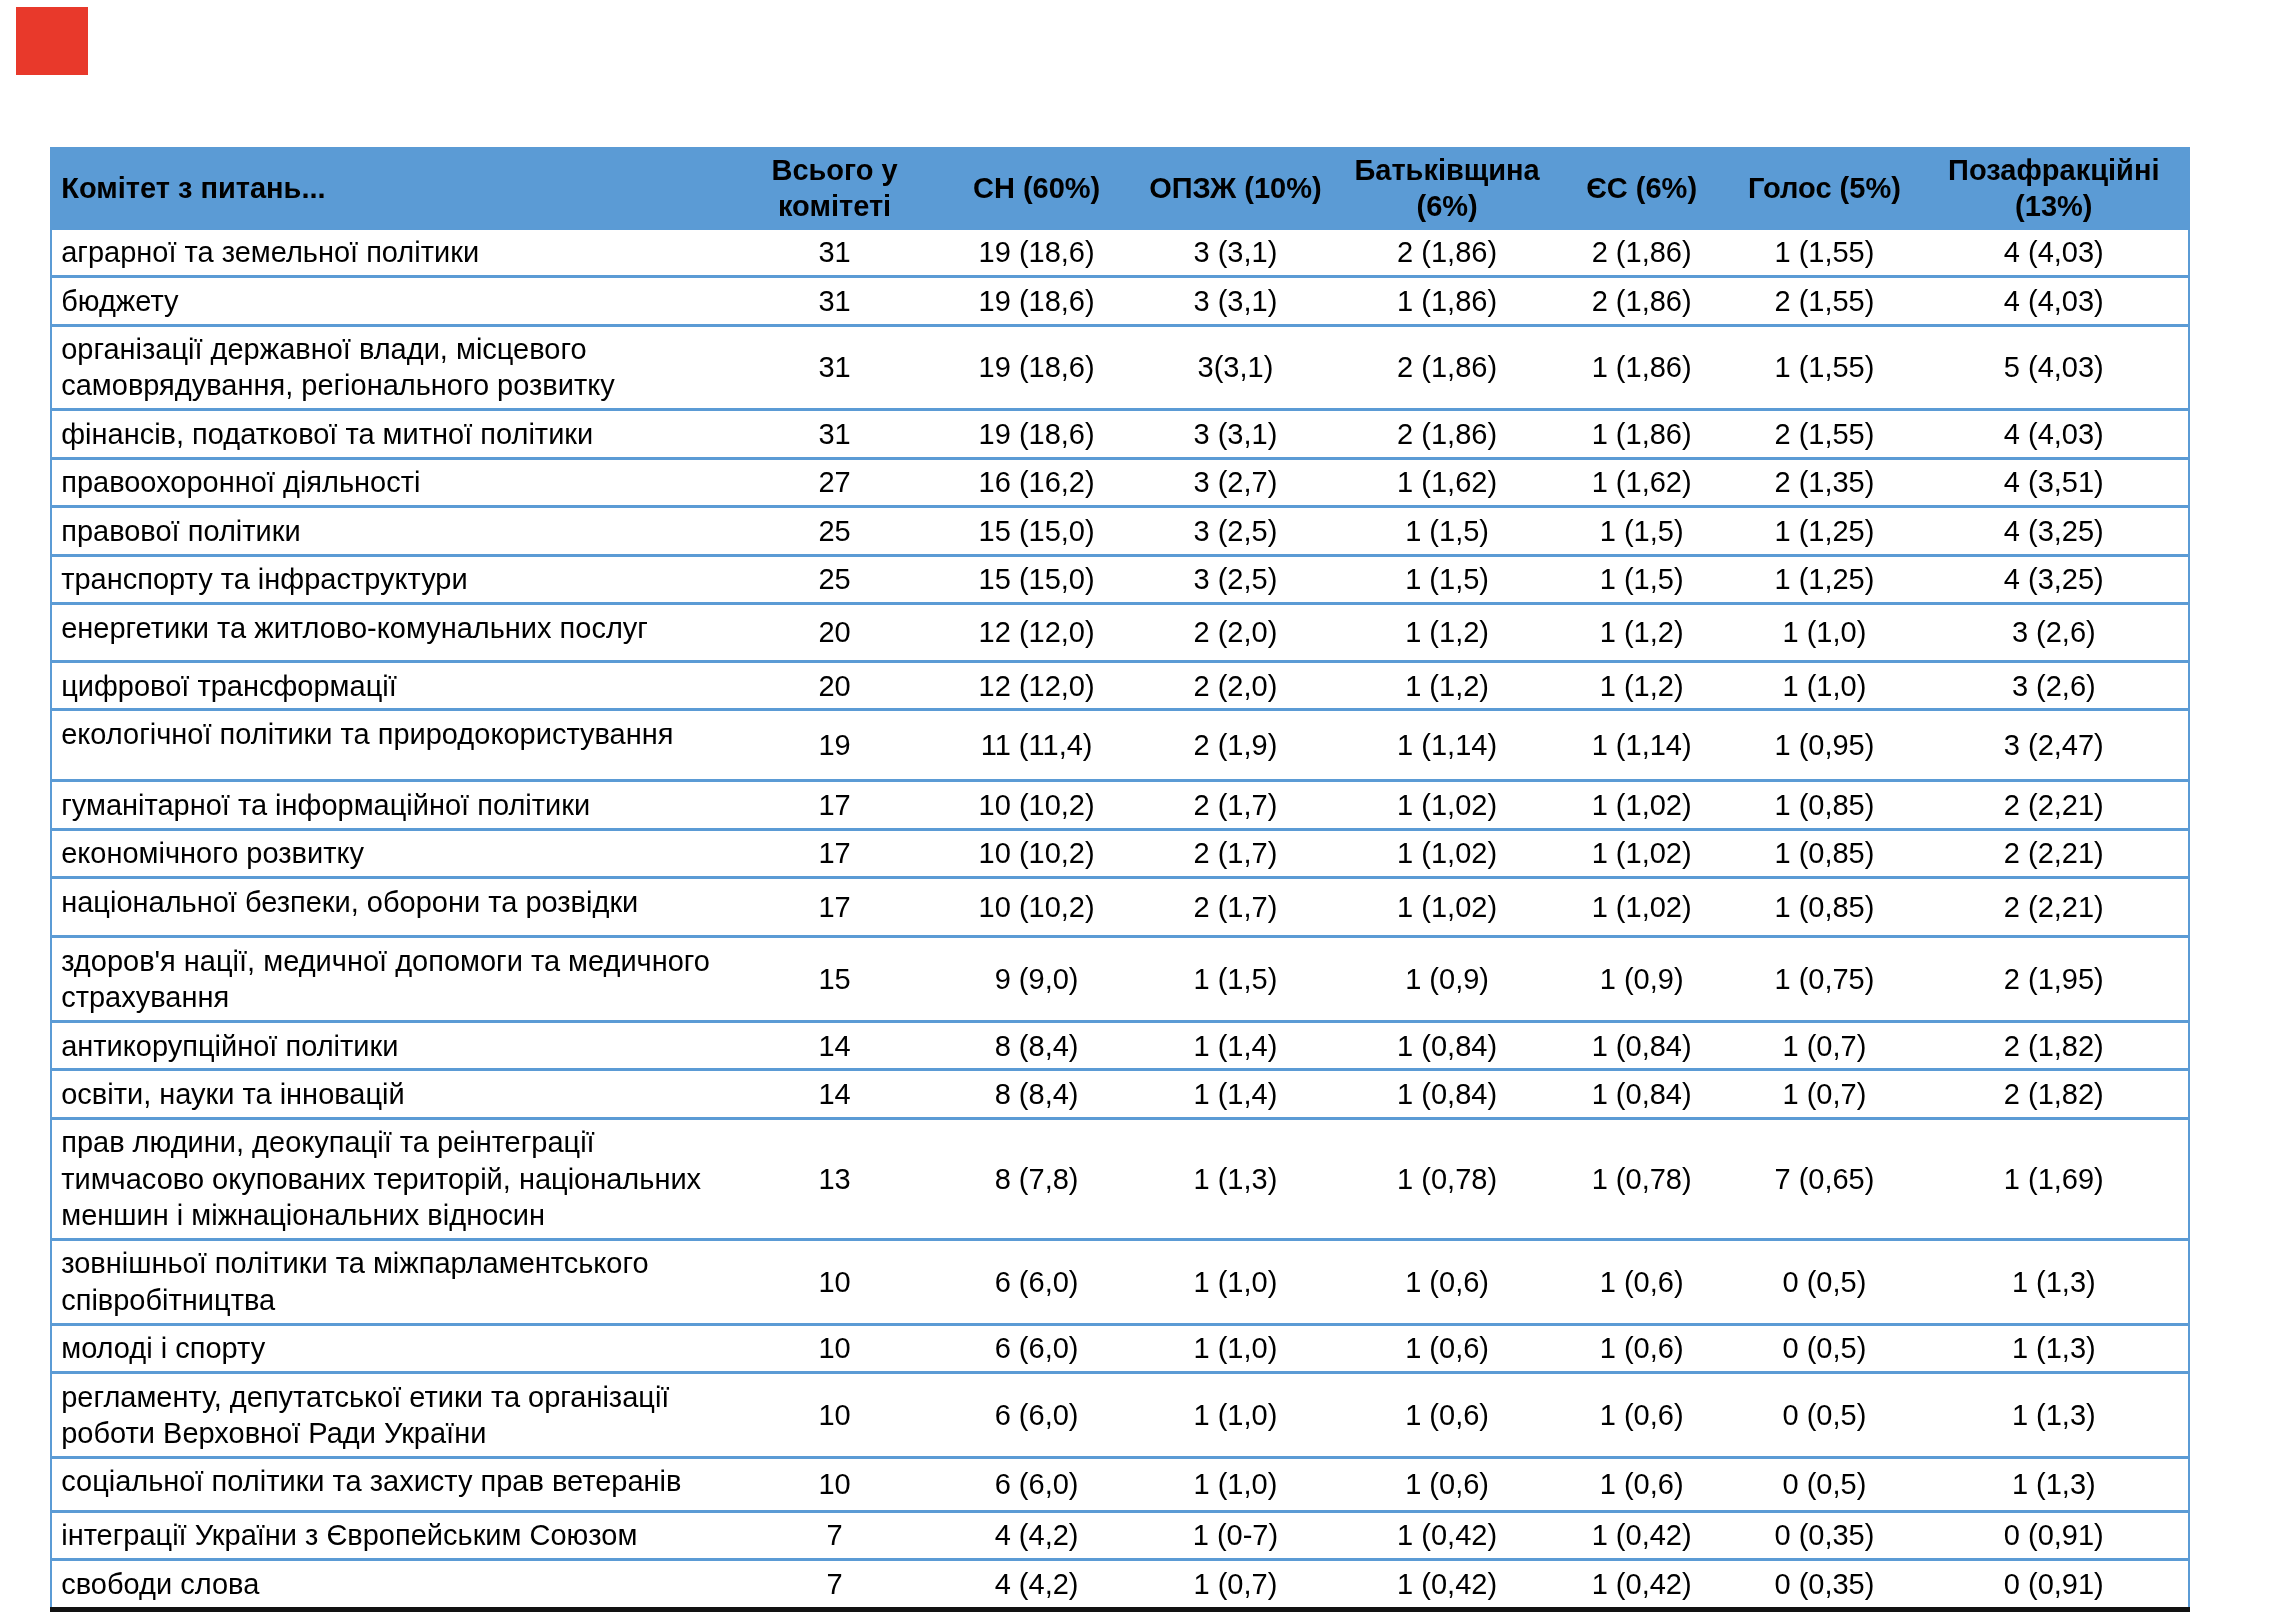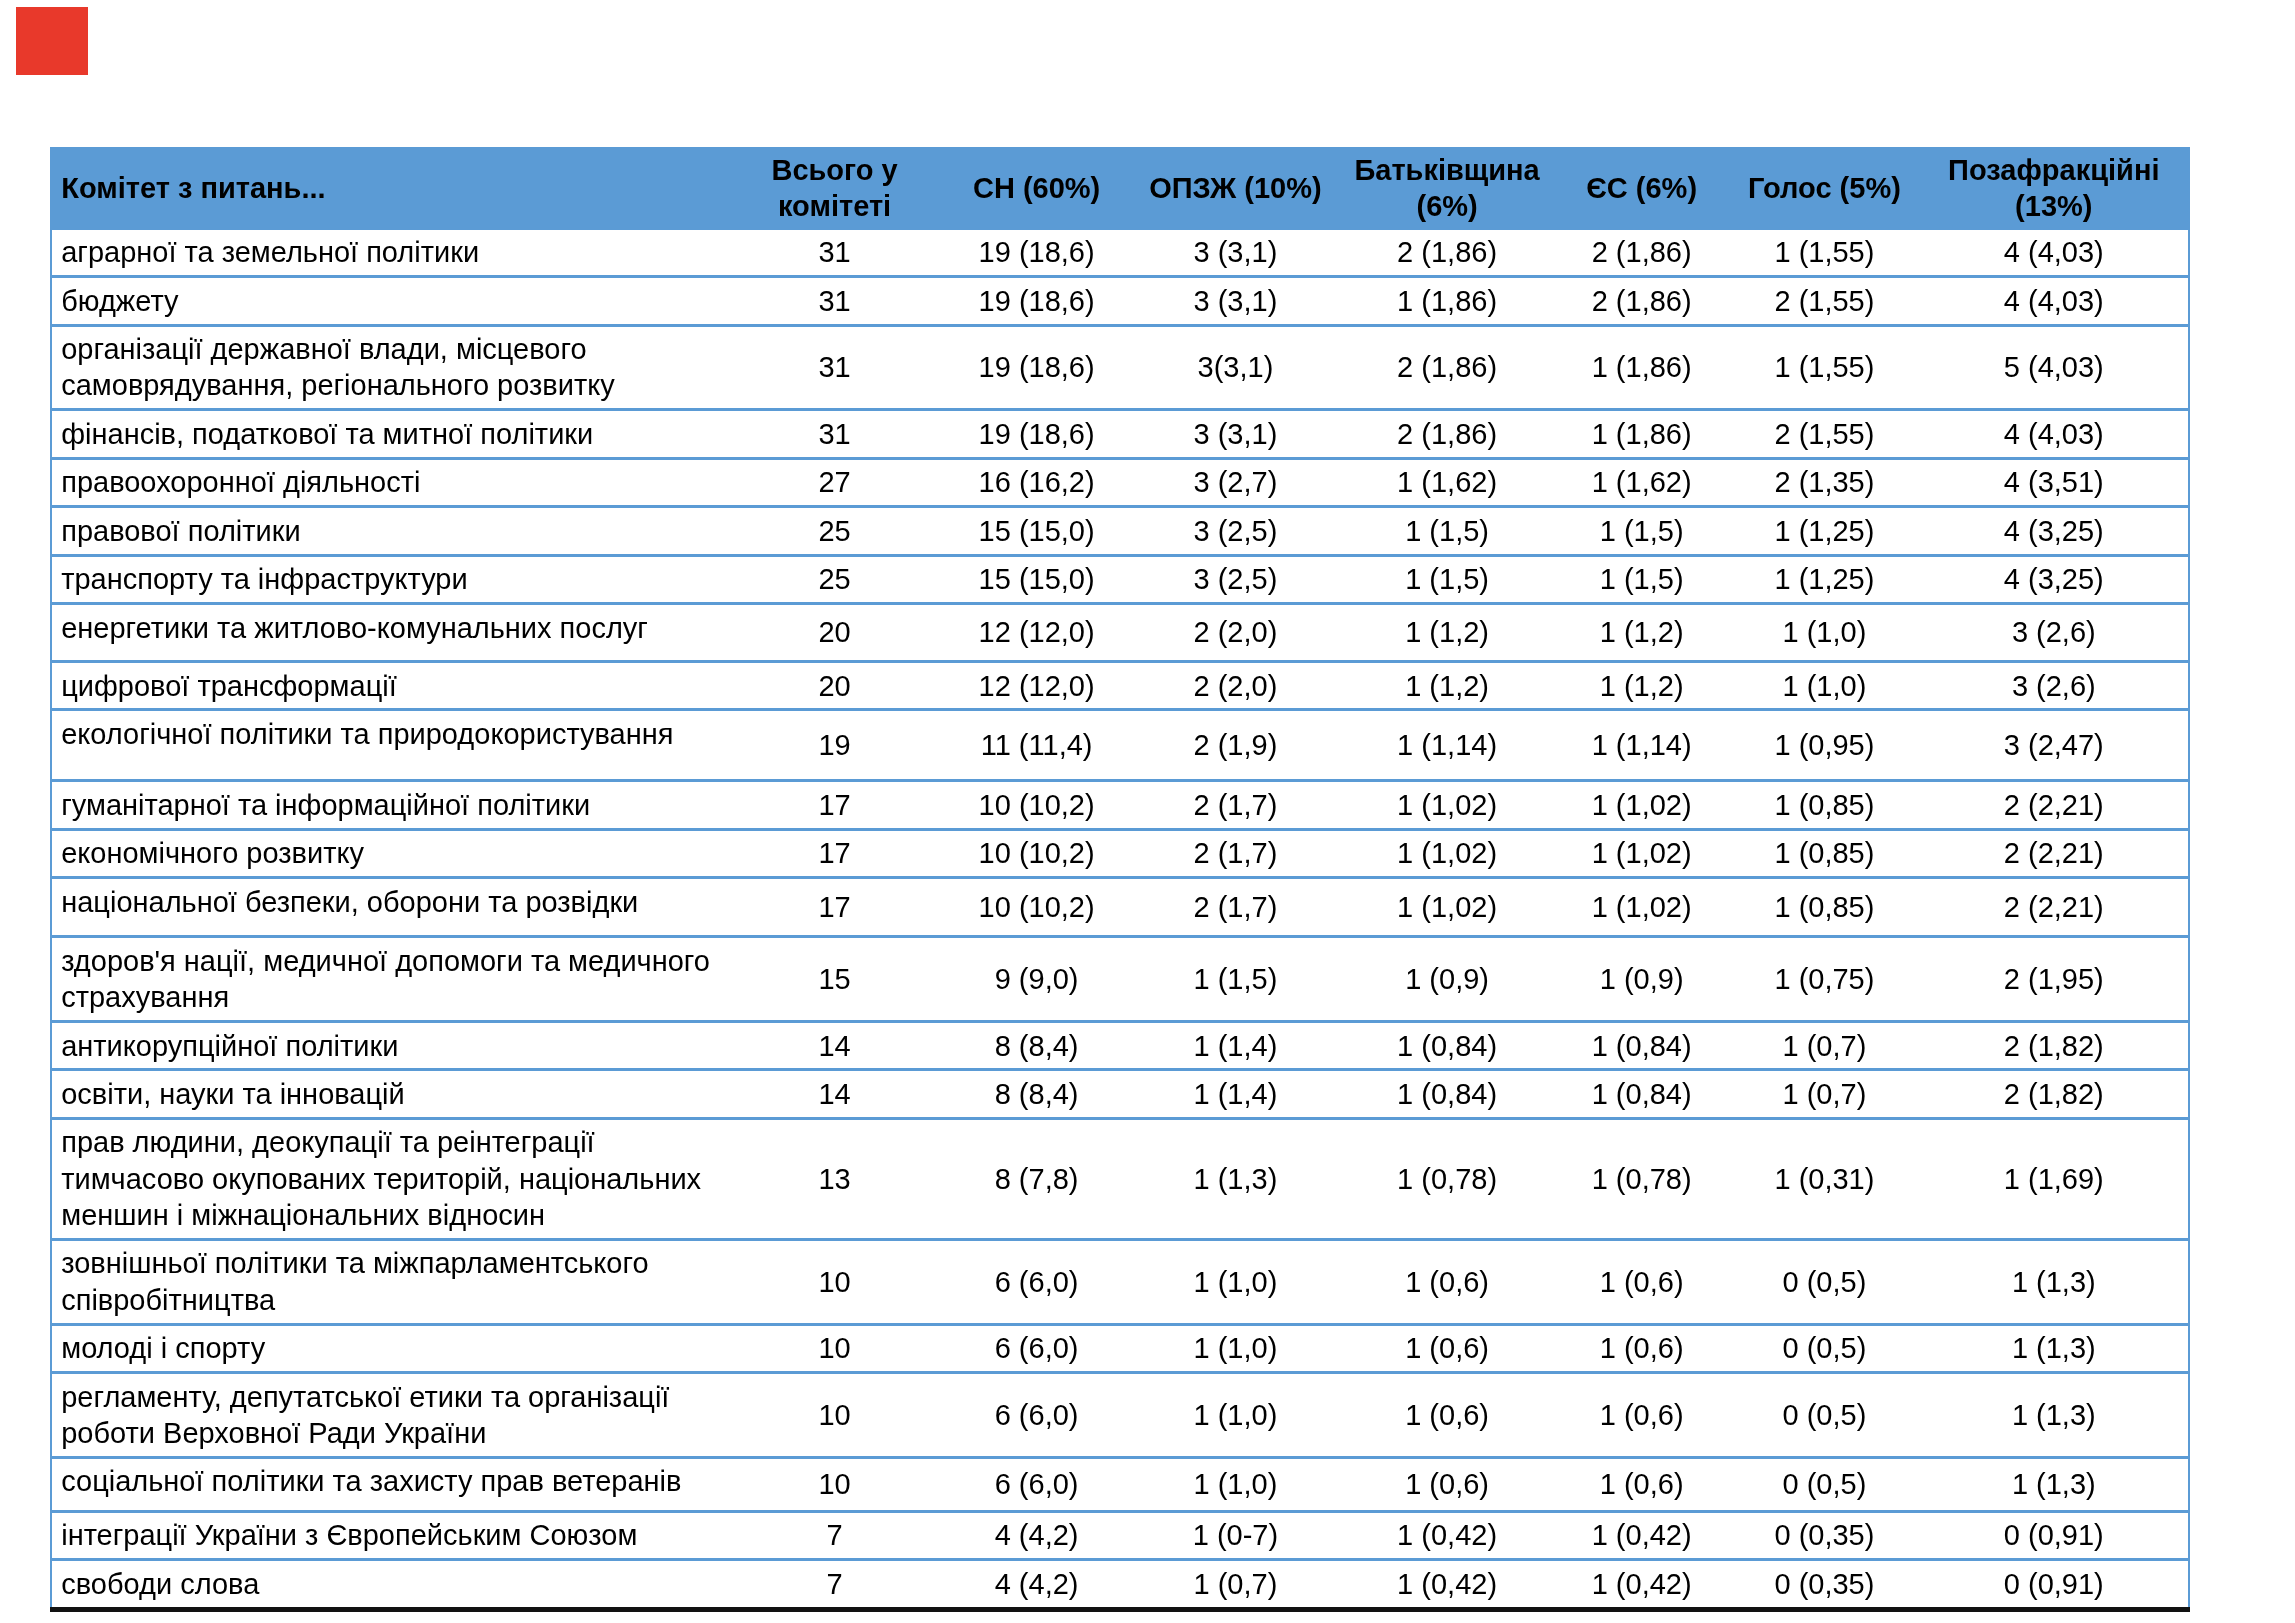--- a/index.html
+++ b/index.html
@@ -268,21 +268,21 @@
             <td>1 (0,7)</td>
             <td>2 (1,82)</td>
           </tr>
           <tr style="height: 117px;">
             <td class="cell-committee">прав людини, деокупації та реінтеграції тимчасово окупованих територій, національних меншин і міжнаціональних відносин</td>
             <td>13</td>
             <td>8 (7,8)</td>
             <td>1 (1,3)</td>
             <td>1 (0,78)</td>
             <td>1 (0,78)</td>
-            <td>1 (0,31)</td>
+            <td>7 (0,65)</td>
             <td>1 (1,69)</td>
           </tr>
           <tr style="height: 70px;">
             <td class="cell-committee">зовнішньої політики та міжпарламентського співробітництва</td>
             <td>10</td>
             <td>6 (6,0)</td>
             <td>1 (1,0)</td>
             <td>1 (0,6)</td>
             <td>1 (0,6)</td>
             <td>0 (0,5)</td>

